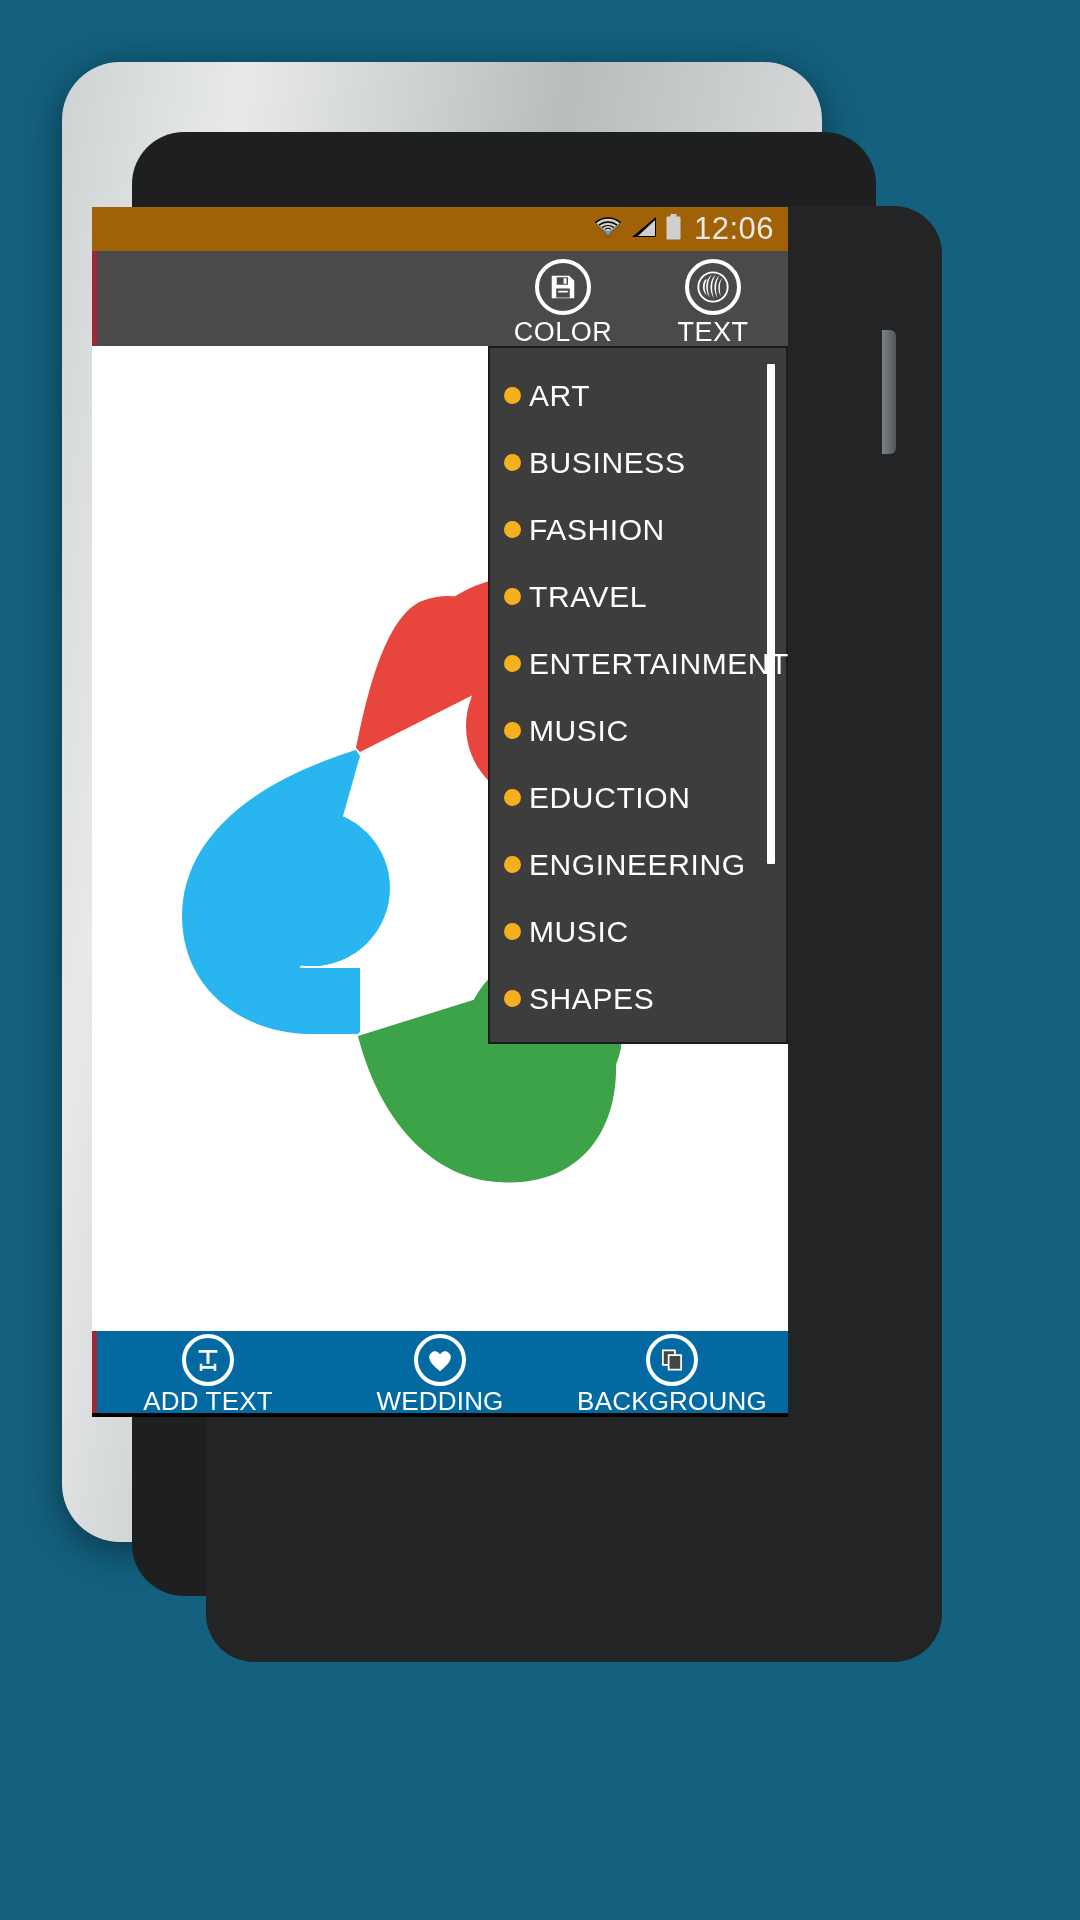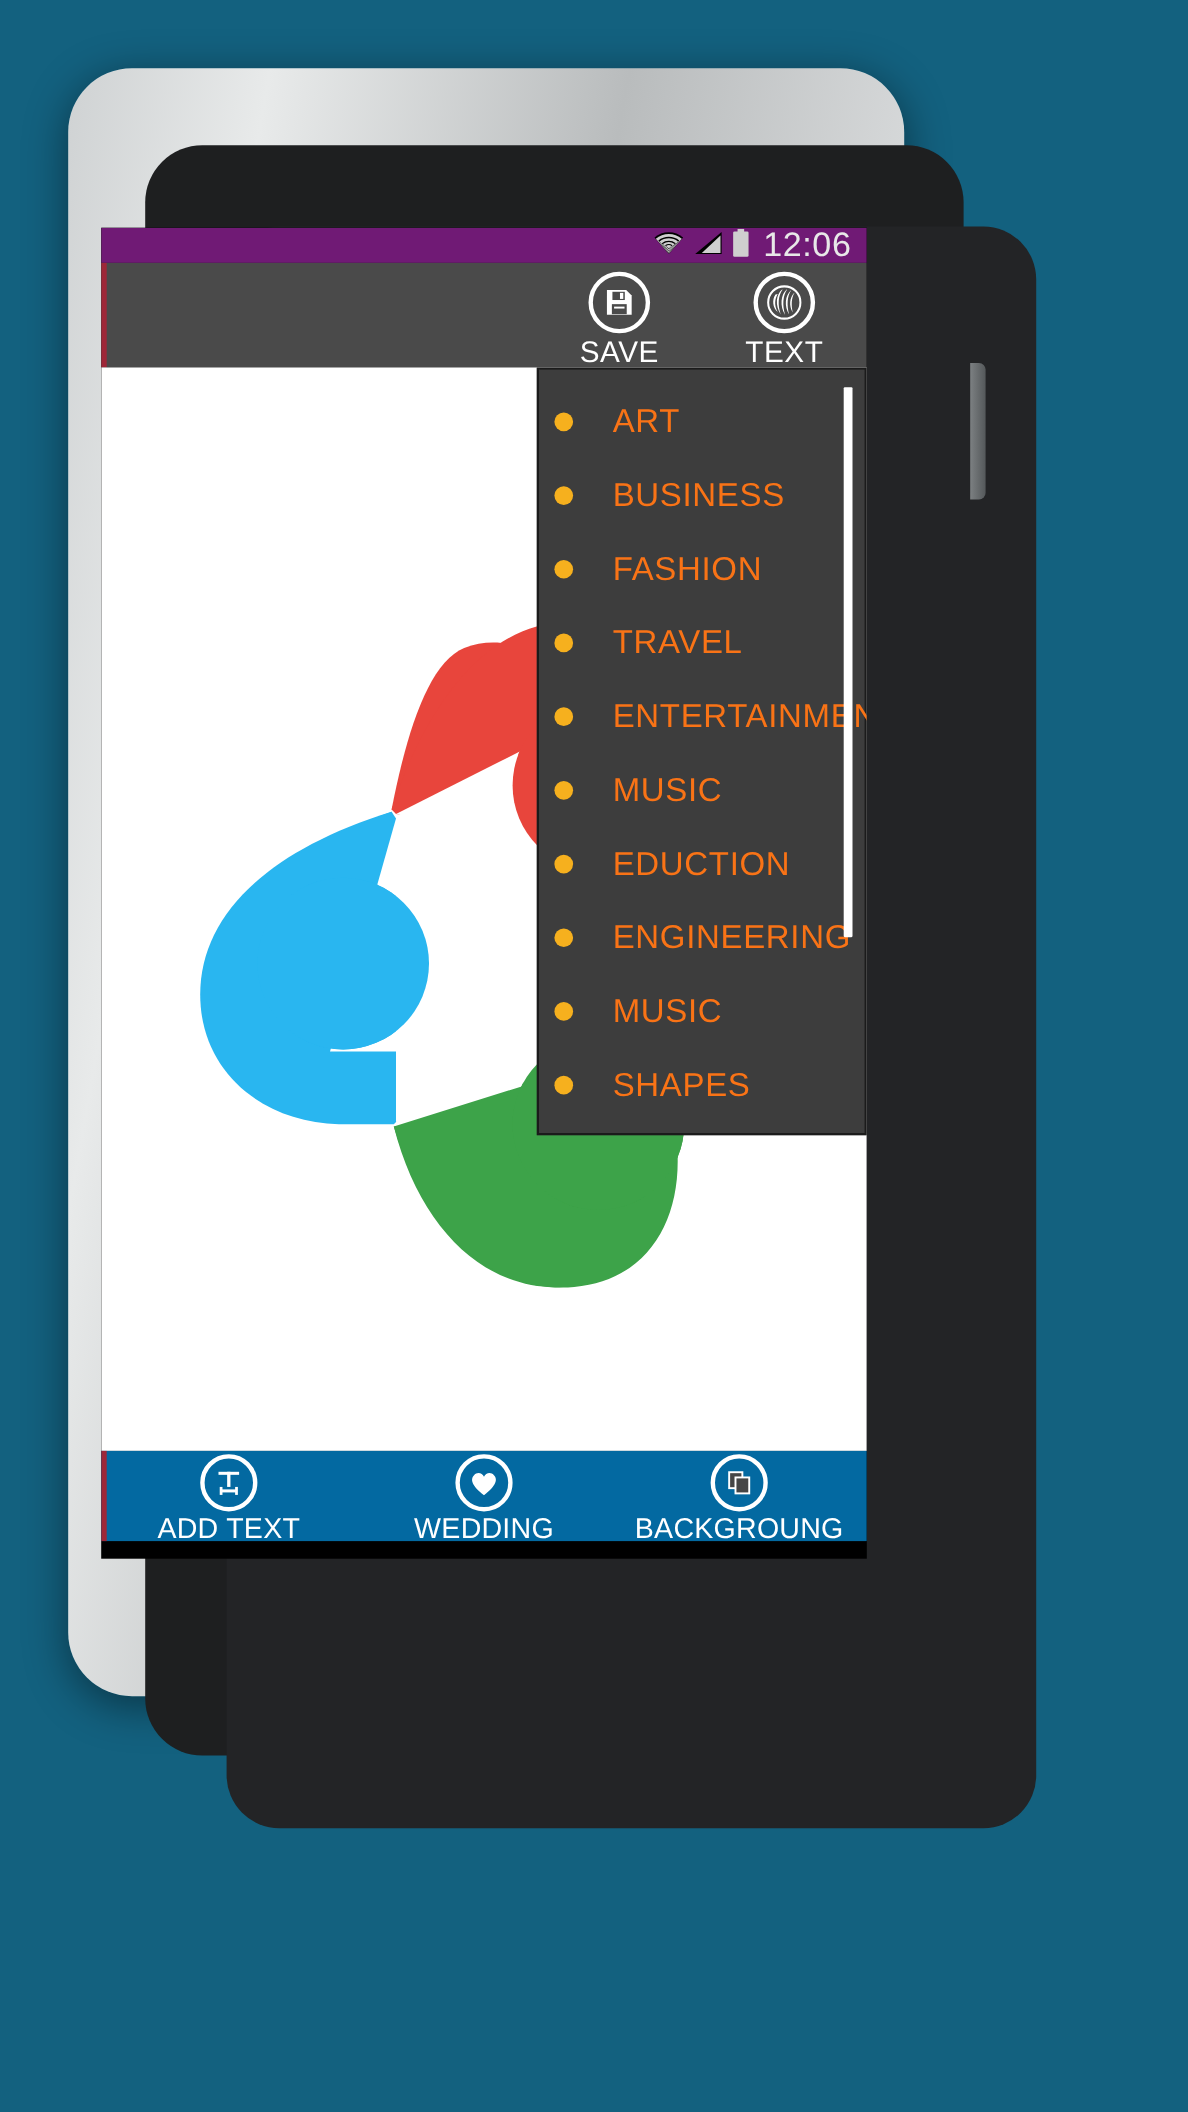--- a/index.html
+++ b/index.html
@@ -103,22 +103,22 @@
     top: 207px;
     width: 696px;
     height: 1210px;
     background: #000;
     overflow: hidden;
   }
 
   
   .status-bar {
     position: relative;
-    height: 32px;
-    background: #701a75;
+    height: 44px;
+    background: #a16207;
     display: flex;
     align-items: center;
     justify-content: flex-end;
     padding-right: 14px;
     box-sizing: border-box;
   }
   .status-icons {
     display: flex;
     align-items: center;
     gap: 7px;
@@ -214,22 +214,22 @@
     cursor: pointer;
   }
   .dd-bullet {
     width: 17px;
     height: 17px;
     border-radius: 50%;
     background: #f6b01e;
     flex: 0 0 auto;
   }
   .dd-label {
-    margin-left: 36px;
-    color: #f97316;
+    margin-left: 8px;
+    color: #ffffff;
     font-size: 30px;
     letter-spacing: 0.6px;
     white-space: nowrap;
   }
   .dd-scroll-track {
     position: absolute;
     right: 11px;
     top: 14px;
     bottom: 10px;
     width: 8px;
@@ -342,21 +342,21 @@
     <div class="tb-btn">
       <div class="tb-icon-circle">
         <svg width="30" height="30" viewBox="0 0 24 24">
           <path d="M3 3 h14 l4 4 v14 H3 Z" fill="#ffffff"></path>
           <rect x="7" y="4.2" width="9" height="6" fill="#4a4a4a"></rect>
           <rect x="12.5" y="5" width="2.4" height="4.4" fill="#ffffff"></rect>
           <rect x="6.6" y="13.2" width="10.8" height="7.3" fill="#4a4a4a"></rect>
           <rect x="8.2" y="15" width="7.6" height="1.4" fill="#ffffff"></rect>
         </svg>
       </div>
-      <div class="tb-label">SAVE</div>
+      <div class="tb-label">COLOR</div>
     </div>
 
     <div class="tb-btn">
       <div class="tb-icon-circle">
         <svg width="32" height="32" viewBox="0 0 24 24">
           <circle cx="12" cy="12" r="11" fill="none" stroke="#ffffff" stroke-width="1.4"></circle>
           <path d="M6 6.5 C3.5 10 4 15.5 7.5 18.5 C5 14 5.5 9.5 7.5 6.2 Z" fill="#ffffff"></path>
           <path d="M10.5 3.2 C6.4 6.5 5.5 14 9.6 20.2 C7.4 13.6 7.8 7.2 10.8 3.3 Z" fill="#ffffff"></path>
           <path d="M13.6 3.1 C9.6 6.6 8.7 14.2 12.6 20.6 C10.6 13.9 11 7.4 13.9 3.2 Z" fill="#ffffff"></path>
           <path d="M16.4 3.8 C12.6 7.3 11.8 14.4 15.3 20.2 C13.6 13.8 14 7.8 16.6 3.9 Z" fill="#ffffff"></path>

